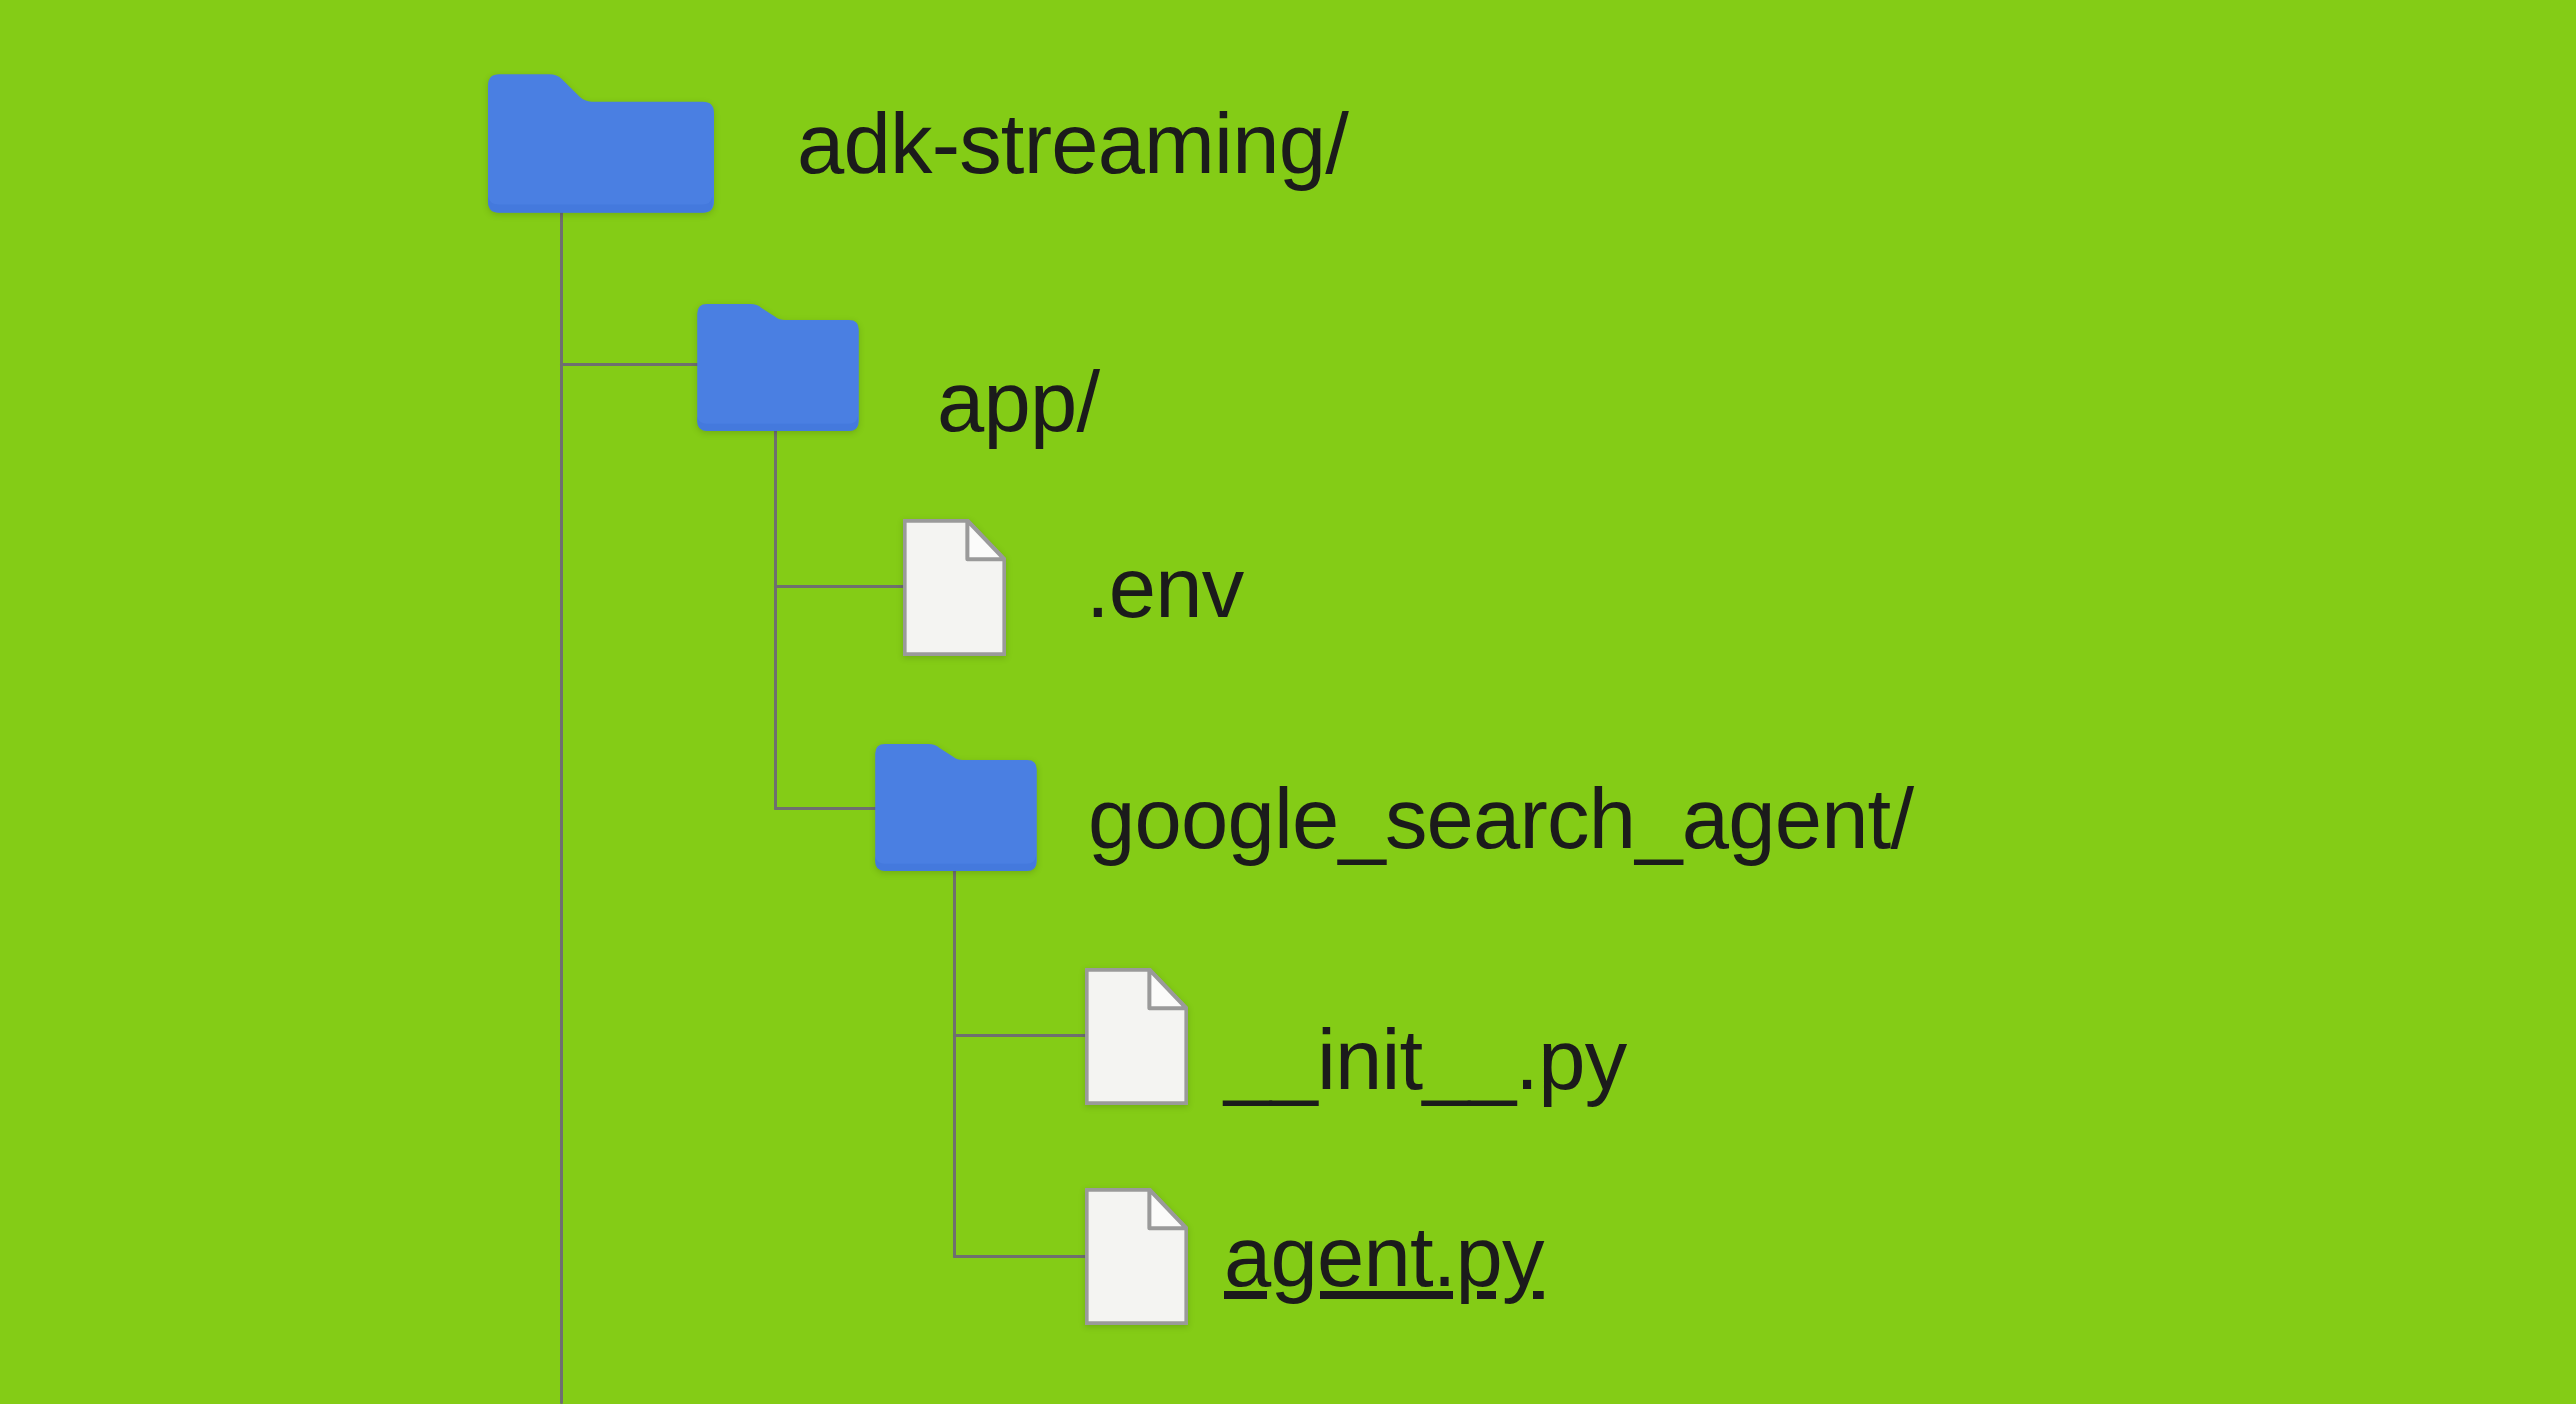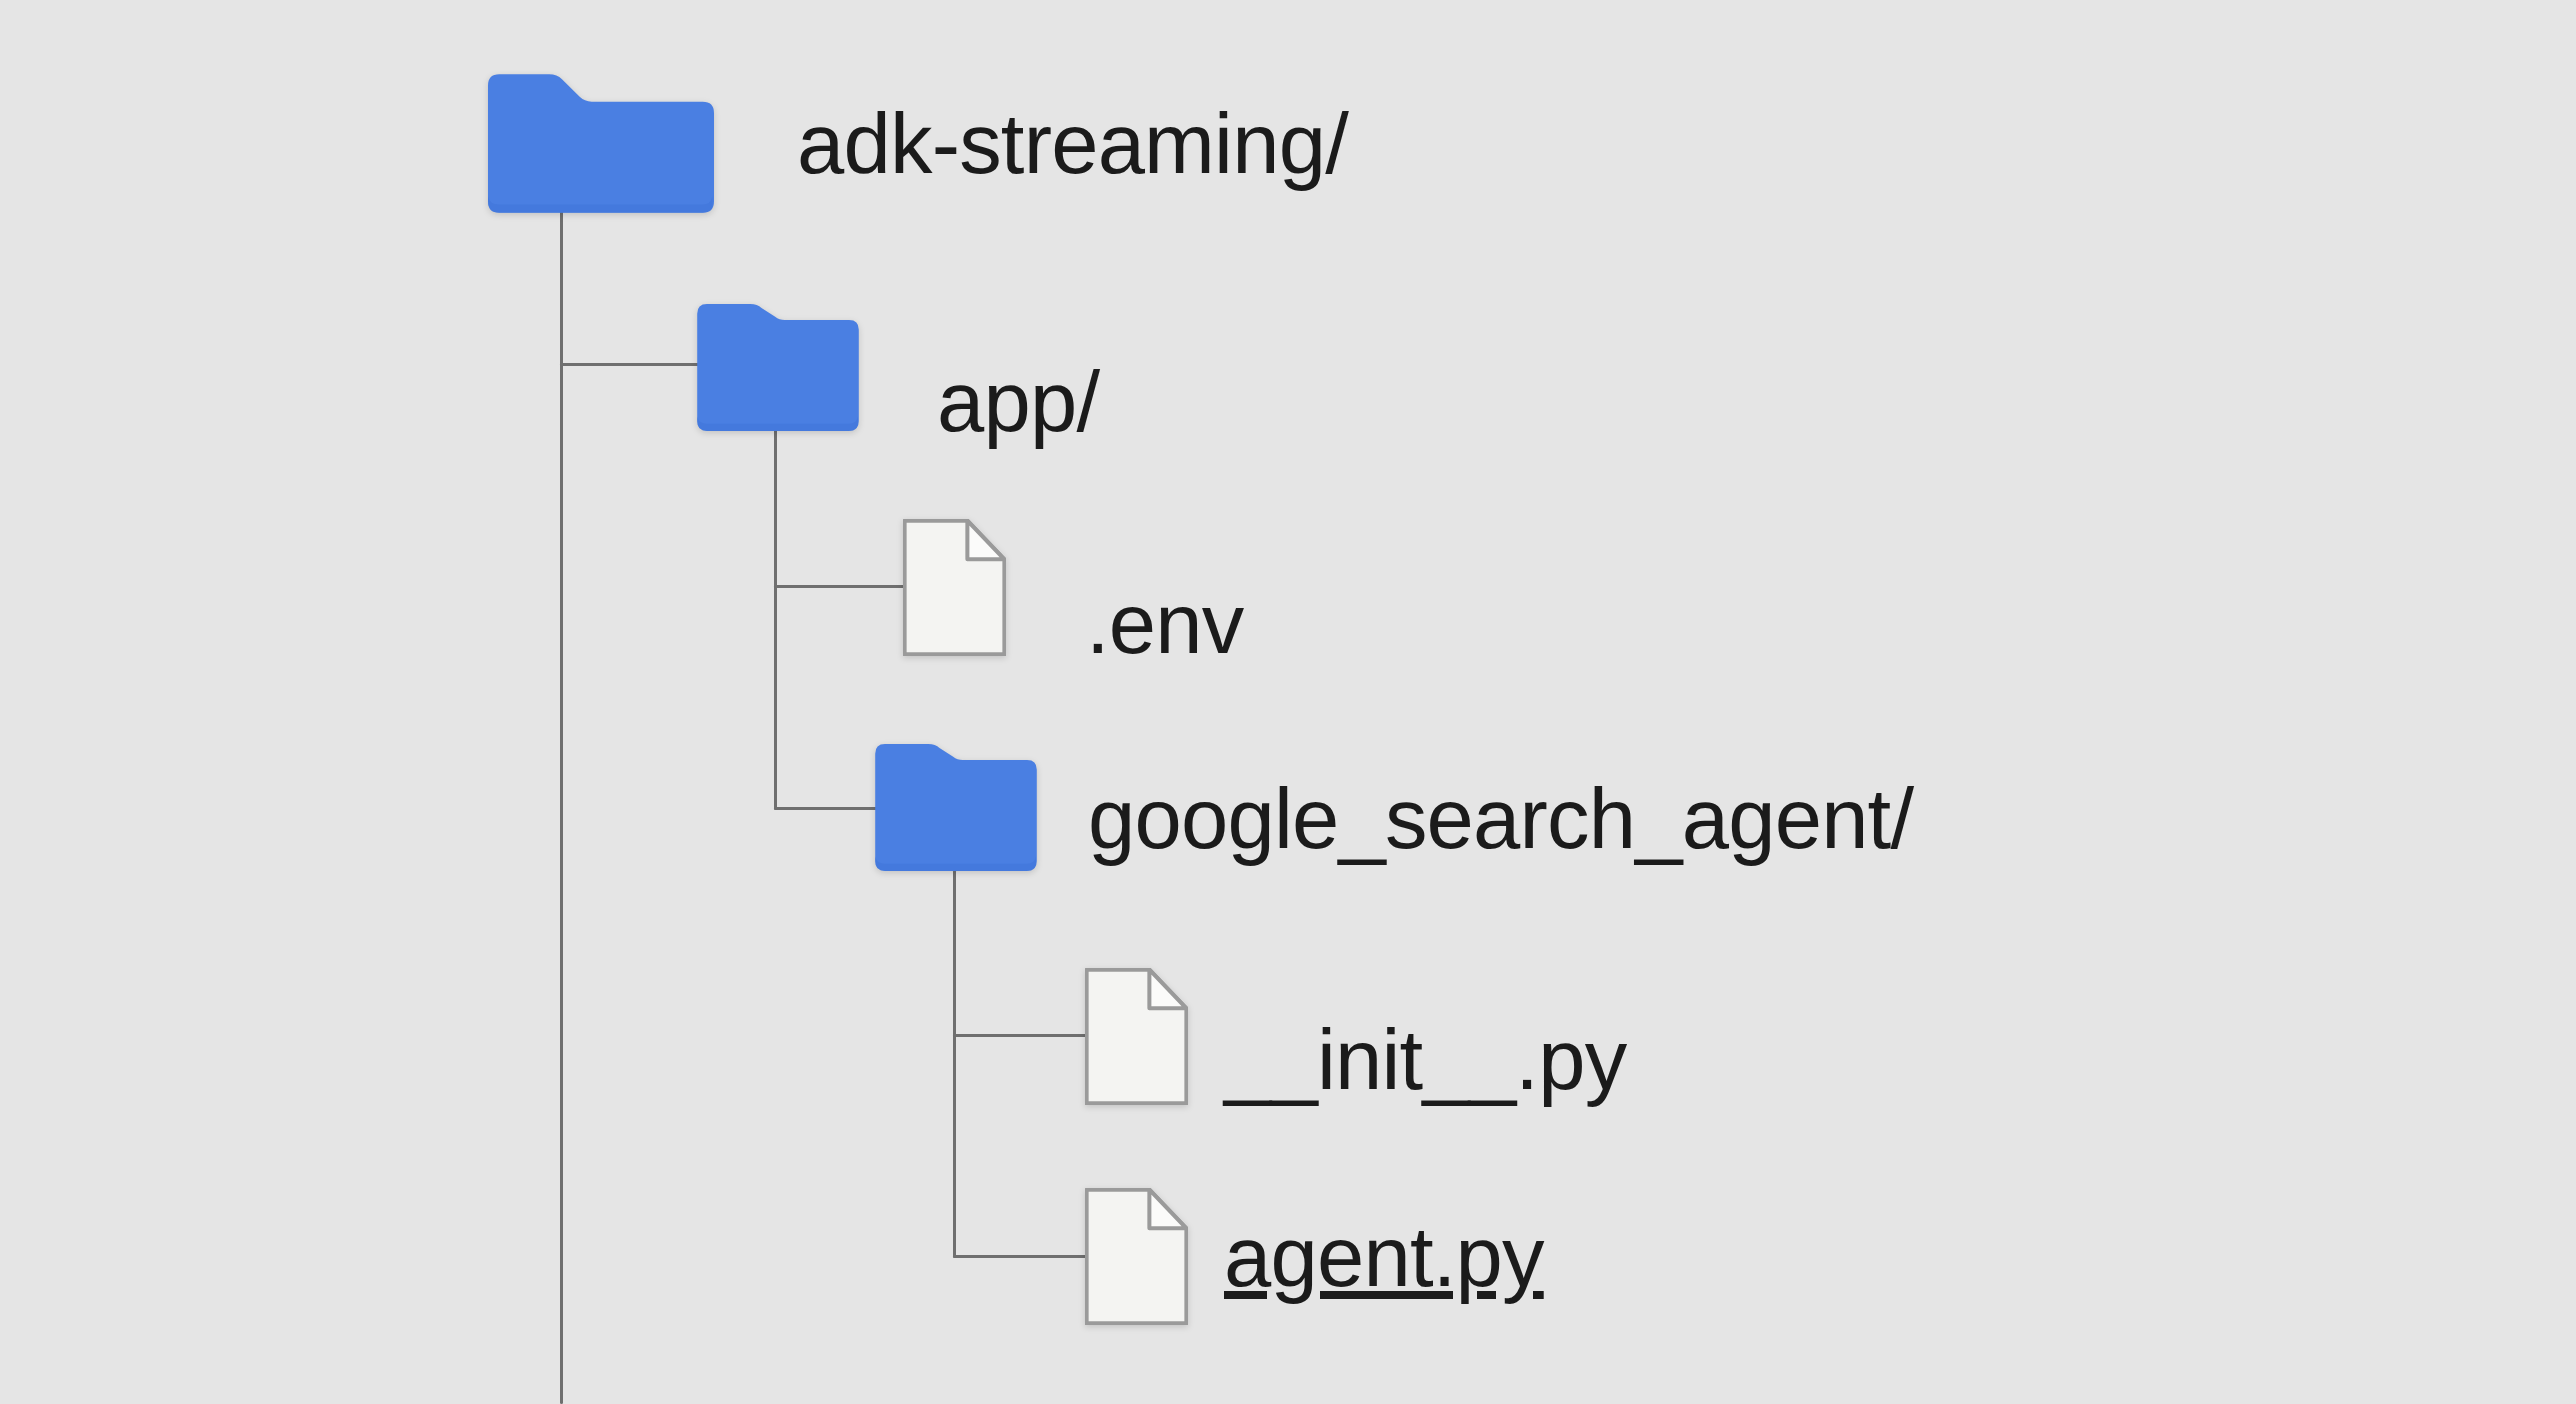--- a/index.html
+++ b/index.html
@@ -4,21 +4,21 @@
 <style>
   html, body {
     margin: 0;
     padding: 0;
     background: #faf9f7;
   }
   #canvas {
     position: relative;
     width: 2576px;
     height: 1404px;
-    background: #e5e5e5;
+    background: #84cc16;
     overflow: hidden;
     font-family: "Liberation Sans", "DejaVu Sans", sans-serif;
     text-align: right;
   }
   .connector {
     position: absolute;
     background: #6f6f6f;
     border-radius: 1.6px;
   }
   .node {
@@ -52,21 +52,21 @@
   #branch-agent  { left: 953px; top: 1255px; width: 137px;  height: 3.2px; }
 
   
   #node-adk    { left: 488px;  top: 74px; }
   #node-adk    .label { left: 309px; top: 21px; }
 
   #node-app    { left: 697px;  top: 304px; }
   #node-app    .label { left: 240px; top: 13.7px; margin-top: 35px; }
 
   #node-env    { left: 903px; top: 519px; }
-  #node-env    .label { left: 183px; top: 20px; margin-top: 36px; }
+  #node-env    .label { left: 183px; top: 20px; }
 
   #node-google { left: 875px; top: 744px; }
   #node-google .label { left: 213px; top: 26px; }
 
   #node-init   { left: 1085px; top: 968px; }
   #node-init   .label { left: 139px; top: 19.3px; margin-top: 24px; }
 
   #node-agent  { left: 1085px; top: 1188px; }
   #node-agent  .label { left: 139px; top: 20px; text-decoration: underline; }
 </style>

